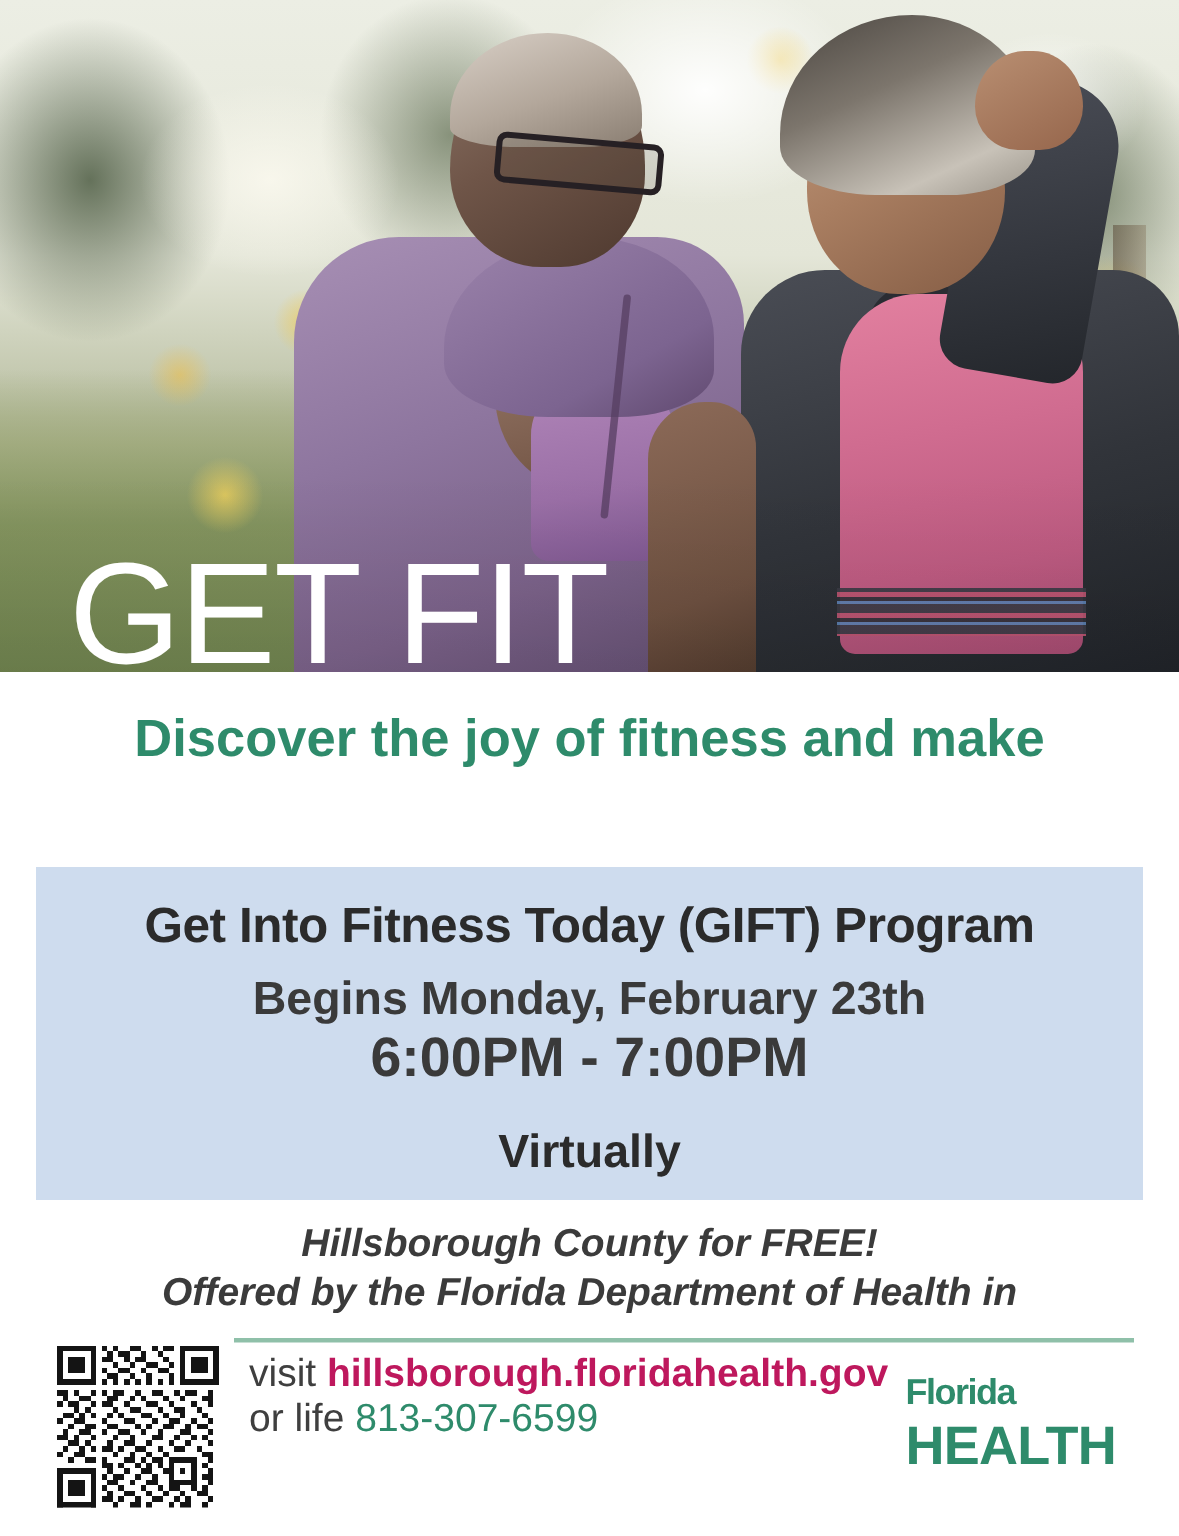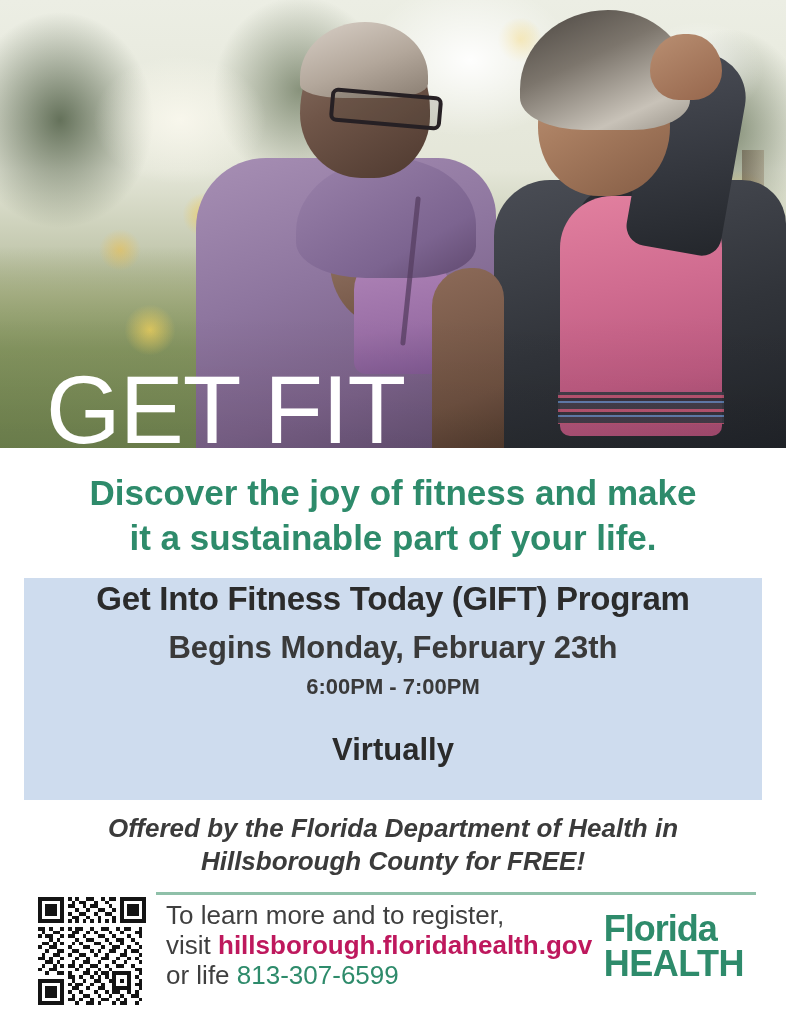--- a/index.html
+++ b/index.html
@@ -202,38 +202,39 @@
     box-sizing: border-box;
   }
 
   
   .info-box {
     position: absolute;
     left: 24px; top: 578px;
     width: 738px; height: 222px;
     background: #cedcee;
     box-sizing: border-box;
+    padding-top: 18px;
     text-align: center;
   }
   .info-title {
     font-size: 33px;
     line-height: 42px;
     font-weight: bold;
     color: #2b2b2b;
     letter-spacing: -0.3px;
   }
   .info-date {
     font-size: 31px;
     line-height: 40px;
     font-weight: bold;
     color: #3a3a3a;
     margin-top: 8px;
   }
   .info-time {
-    font-size: 22px;
+    font-size: 37px;
     line-height: 38px;
     font-weight: bold;
     color: #3a3a3a;
   }
   .info-mode {
     font-size: 31px;
     line-height: 40px;
     font-weight: bold;
     color: #2b2b2b;
     margin-top: 24px;
@@ -284,21 +285,21 @@
     color: #2e8b6b;
   }
 
   .logo {
     position: absolute;
     right: 42px; top: 912px;
     text-align: left;
     color: #2e8b6b;
     font-weight: bold;
   }
-  .logo .l1 { font-size: 36px; line-height: 34px; letter-spacing: -1px; }
+  .logo .l1 { font-size: 24px; line-height: 34px; letter-spacing: -1px; }
   .logo .l2 { font-size: 36px; line-height: 36px; letter-spacing: -0.5px; text-align: right; }
 </style>
 </head>
 <body>
 
 <div class="hero">
   <div class="photo"></div>
   <div class="trunk t1"></div>
   <div class="trunk t2"></div>
   <div class="house"></div>
@@ -322,33 +323,32 @@
   <div class="fig-right-hand"></div>
 
   <div class="fig-left-arm"></div>
   <div class="photo-vignette"></div>
 </div>
 
 <div class="hero-title">GET FIT</div>
 
 <div class="tagline">
   <div>Discover the joy of fitness and make</div>
-  <div>it a sustainable part of your life.</div>
 </div>
 
 <div class="info-box">
   <div class="info-title">Get Into Fitness Today (GIFT) Program</div>
   <div class="info-date">Begins Monday, February 23th</div>
   <div class="info-time">6:00PM - 7:00PM</div>
   <div class="info-mode">Virtually</div>
 </div>
 
 <div class="offered">
+  <div>Hillsborough County for FREE!</div>
   <div>Offered by the Florida Department of Health in</div>
-  <div>Hillsborough County for FREE!</div>
 </div>
 
 <div class="divider"></div>
 
 <div class="qr">
   <svg width="108" height="108" viewBox="0 0 29 29" shape-rendering="crispEdges" aria-hidden="true">
     <rect width="29" height="29" fill="#ffffff"></rect>
     <g fill="#141414">
 
       <rect x="0" y="0" width="7" height="1"></rect>
@@ -562,21 +562,20 @@
         <rect x="13" y="28" width="2" height="1"></rect>
       <rect x="16" y="28" width="1" height="1"></rect>
         <rect x="20" y="28" width="1" height="1"></rect>
       <rect x="22" y="28" width="2" height="1"></rect>
         <rect x="26" y="28" width="1" height="1"></rect>
     </g>
   </svg>
 </div>
 
 <div class="contact">
-  <div class="line">To learn more and to register,</div>
   <div class="line"><span>visit </span><span class="url">hillsborough.floridahealth.gov</span></div>
   <div class="line"><span>or life </span><span class="tel">813-307-6599</span></div>
 </div>
 
 <div class="logo">
   <div class="l1">Florida</div>
   <div class="l2">HEALTH</div>
 </div>
 
 </body></html>

